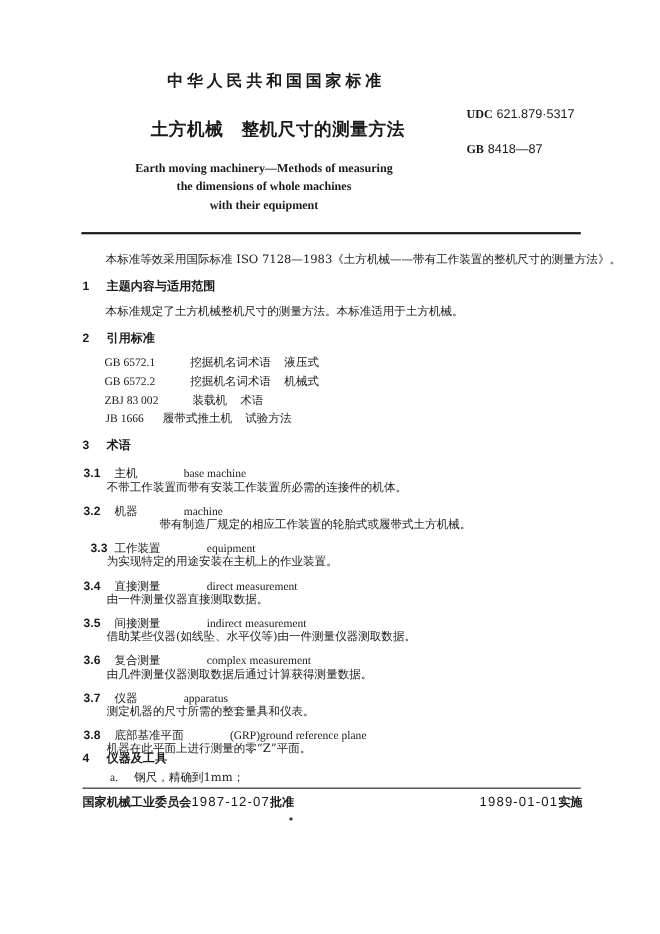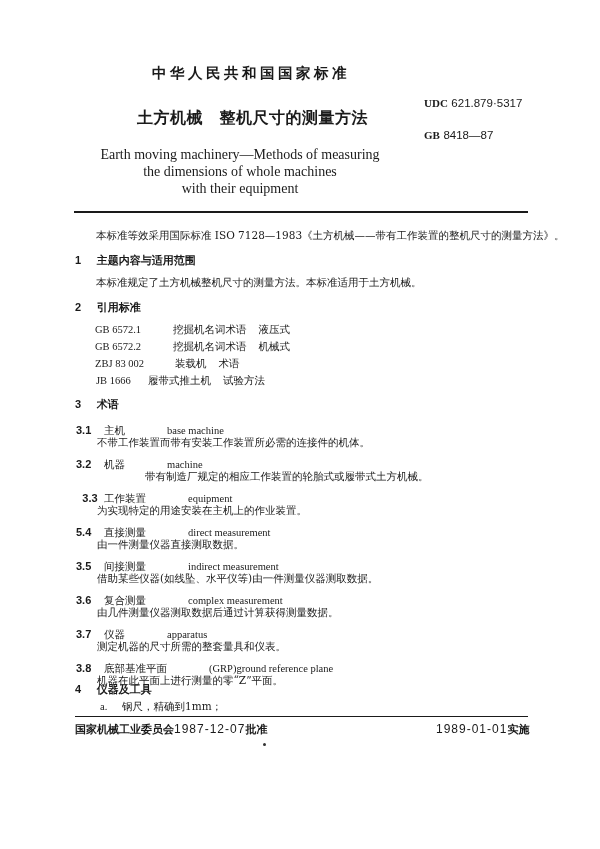--- a/index.html
+++ b/index.html
@@ -3,21 +3,21 @@
   <meta charset="utf-8">
   <style>
     html, body { margin: 0; padding: 0; }
     body {
       width: 600px; height: 849px; background: #ffffff; position: relative;
       color: #1a1a1a; font-family: "DejaVu Serif", serif; overflow: hidden;
     }
     .abs { position: absolute; white-space: nowrap; }
     .national { left: 152px; top: 64px; font-family: "DejaVu Sans", sans-serif; font-weight: bold; font-size: 14.5px; letter-spacing: 3.5px; }
     .title-cn { left: 137px; top: 108px; font-family: "DejaVu Sans", sans-serif; font-weight: bold; font-size: 16px; letter-spacing: 0.5px; }
-    .title-en { left: 100px; width: 280px; text-align: center; font-family: "Liberation Serif", serif; font-weight: normal; font-size: 14px; }
+    .title-en { left: 100px; width: 280px; text-align: center; font-family: "Liberation Serif", serif; font-weight: bold; font-size: 11px; }
     .t1 { top: 147px; } .t2 { top: 164px; } .t3 { top: 181px; }
     .udc { left: 424px; top: 97px; font-size: 11px; }
     .gbno { left: 424px; top: 129px; font-size: 11px; }
     .udc b, .gbno b { font-family: "Liberation Serif", serif; font-weight: bold; }
     .udc span, .gbno span { font-family: "Liberation Sans", sans-serif; font-size: 11.5px; }
     .rule-top { position: absolute; left: 74px; top: 211px; width: 454px; height: 2px; background: #1a1a1a; }
     .rule-bottom { position: absolute; left: 75px; top: 716px; width: 453px; height: 1px; background: #1a1a1a; }
     .body-text { font-size: 10.5px; font-family: "DejaVu Serif", serif; }
     .heading { font-family: "DejaVu Sans", sans-serif; font-weight: bold; font-size: 11px; }
     .heading .num { display: inline-block; width: 18px; font-family: "Liberation Sans", sans-serif; }
@@ -91,21 +91,21 @@
   <span class="term-no">3.2</span><span class="term-cn">机器</span><span class="term-en">machine</span>
 </div>
 <div class="abs body-text" style="left:97px; top:470px;margin-left:48px;">带有制造厂规定的相应工作装置的轮胎式或履带式土方机械。</div>
 
 <div class="abs" style="left:76px; top:487px;text-align:center;">
   <span class="term-no">3.3</span><span class="term-cn">工作装置</span><span class="term-en">equipment</span>
 </div>
 <div class="abs body-text" style="left:97px; top:504px;">为实现特定的用途安装在主机上的作业装置。</div>
 
 <div class="abs" style="left:76px; top:521px;">
-  <span class="term-no">5.4</span><span class="term-cn">直接测量</span><span class="term-en">direct measurement</span>
+  <span class="term-no">3.4</span><span class="term-cn">直接测量</span><span class="term-en">direct measurement</span>
 </div>
 <div class="abs body-text" style="left:97px; top:538px;">由一件测量仪器直接测取数据。</div>
 
 <div class="abs" style="left:76px; top:555px;">
   <span class="term-no">3.5</span><span class="term-cn">间接测量</span><span class="term-en">indirect measurement</span>
 </div>
 <div class="abs body-text" style="left:97px; top:572px;">借助某些仪器(如线坠、水平仪等)由一件测量仪器测取数据。</div>
 
 <div class="abs" style="left:76px; top:589px;">
   <span class="term-no">3.6</span><span class="term-cn">复合测量</span><span class="term-en">complex measurement</span>

